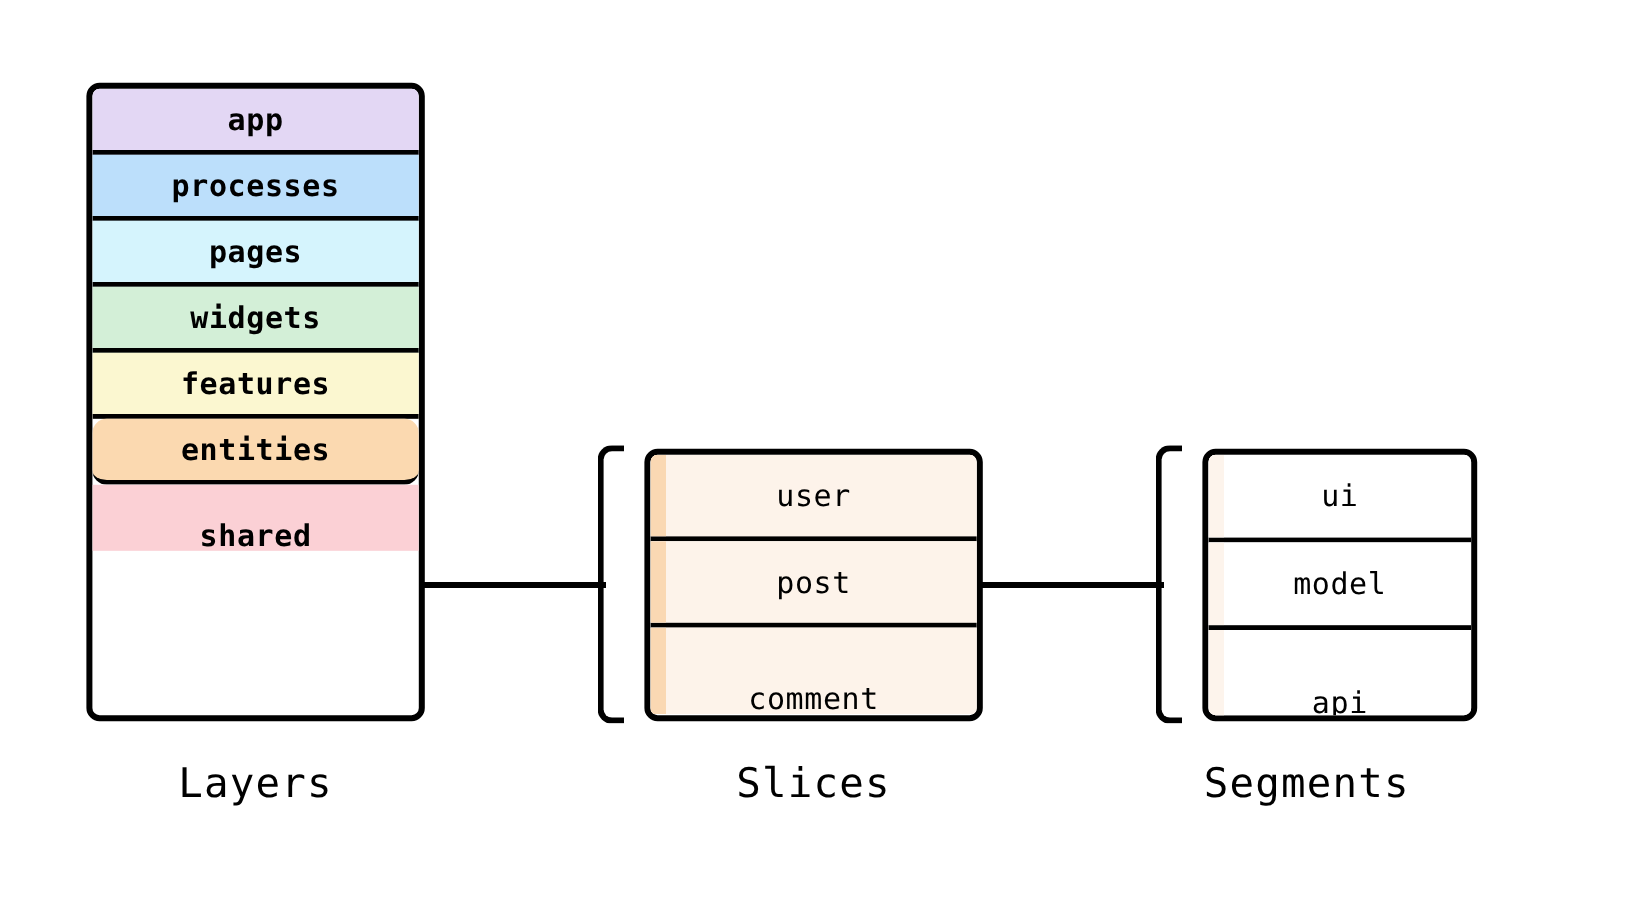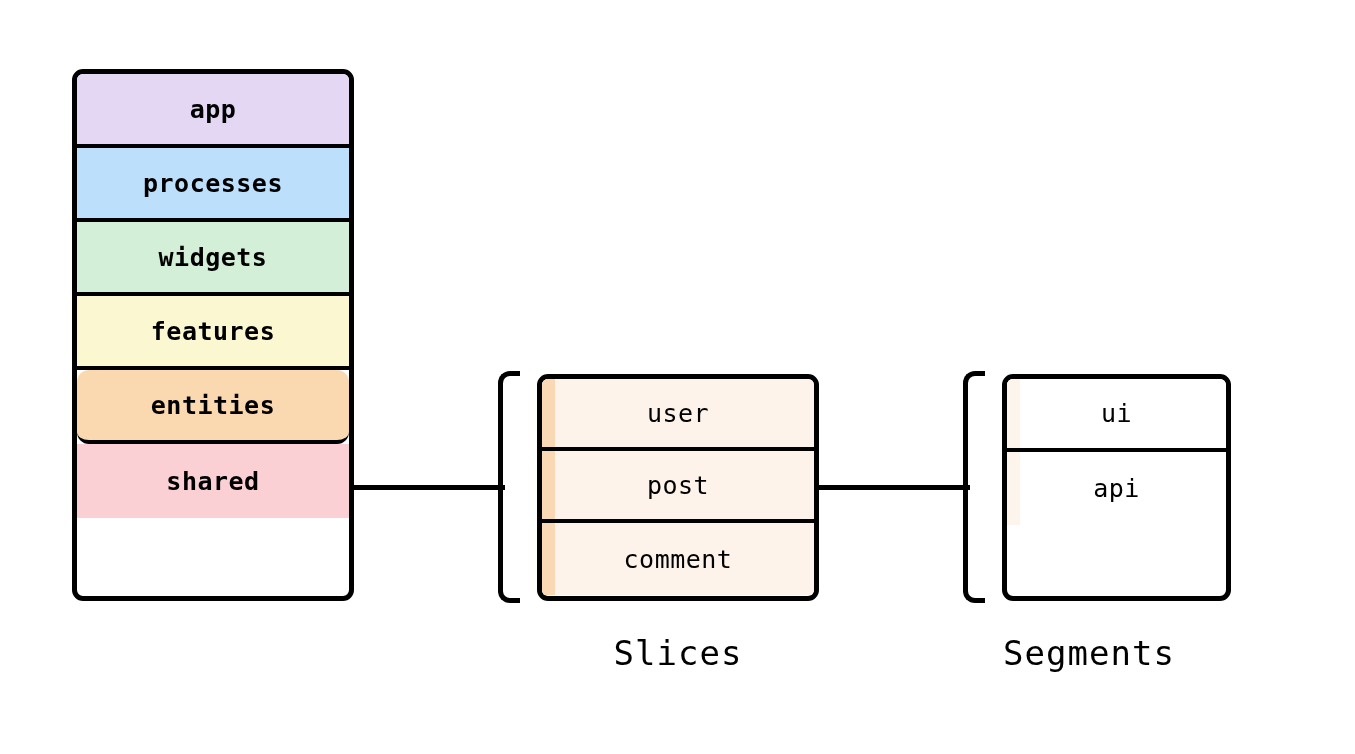--- a/index.html
+++ b/index.html
@@ -37,40 +37,41 @@
     box-sizing: border-box;
     display: flex;
     align-items: center;
     justify-content: center;
     width: 100%;
     border-bottom: 4px solid #000000;
     overflow: hidden;
   }
   .band:last-child {
     border-bottom: none;
+    align-items: flex-end;
   }
 
   .band-label {
     position: relative;
     z-index: 2;
     color: #000000;
     line-height: 1;
     letter-spacing: 0.5px;
     white-space: nowrap;
   }
 
   
   #layers-box {
     left: 72px;
     top: 69px;
     width: 282px;
     height: 532px;
   }
   #layers-box .band {
-    height: 74px;
+    height: 55px;
   }
   #layers-box .band-label {
     font-weight: bold;
     font-size: 25px;
   }
 
   
   #slices-box {
     left: 537px;
     top: 374px;
@@ -172,20 +173,23 @@
 <div id="diagram">
 
   <div class="group-box" id="layers-box" style="border-color: rgb(0, 0, 0);">
     <div class="band" style="background: rgb(227, 215, 244); border-bottom-color: rgb(0, 0, 0);">
 
       <span class="band-label">app</span>
     </div>
     <div class="band" style="background: rgb(188, 223, 251); border-bottom-color: rgb(0, 0, 0);">
       <span class="band-label">processes</span>
     </div>
+    <div class="band" style="background: rgb(213, 244, 253); border-bottom-color: rgb(0, 0, 0);">
+      <span class="band-label">pages</span>
+    </div>
     <div class="band" style="background: rgb(211, 239, 215); border-bottom-color: rgb(0, 0, 0);">
       <span class="band-label">widgets</span>
     </div>
     <div class="band" style="background: rgb(251, 247, 208); border-bottom-color: rgb(0, 0, 0);">
       <span class="band-label">features</span>
     </div>
     <div class="band" style="background: rgb(251, 217, 176); border-bottom-color: rgb(0, 0, 0); border-radius: 12px;">
       <span class="band-label">entities</span>
     </div>
     <div class="band" style="background: rgb(251, 208, 213); border-bottom-color: rgb(0, 0, 0);">
@@ -216,20 +220,25 @@
 
   <div class="brace" id="brace-segments" style="border-color: rgb(0, 0, 0);"></div>
 
   <div class="group-box" id="segments-box" style="border-color: rgb(0, 0, 0);">
     <div class="band" style="background: rgb(255, 255, 255); border-bottom-color: rgb(0, 0, 0);">
       <span class="stripe" style="background: rgb(253, 244, 236);"></span>
       <span class="band-label">ui</span>
     </div>
     <div class="band" style="background: rgb(255, 255, 255); border-bottom-color: rgb(0, 0, 0);">
       <span class="stripe" style="background: rgb(253, 244, 236);"></span>
+      <span class="band-label">model</span>
+    </div>
+    <div class="band" style="background: rgb(255, 255, 255); border-bottom-color: rgb(0, 0, 0);">
+      <span class="stripe" style="background: rgb(253, 244, 236);"></span>
       <span class="band-label">api</span>
     </div>
   </div>
 
+  <div class="caption" id="caption-layers">Layers</div>
   <div class="caption" id="caption-slices">Slices</div>
   <div class="caption" id="caption-segments">Segments</div>
 
 </div>
 
 </body></html>

